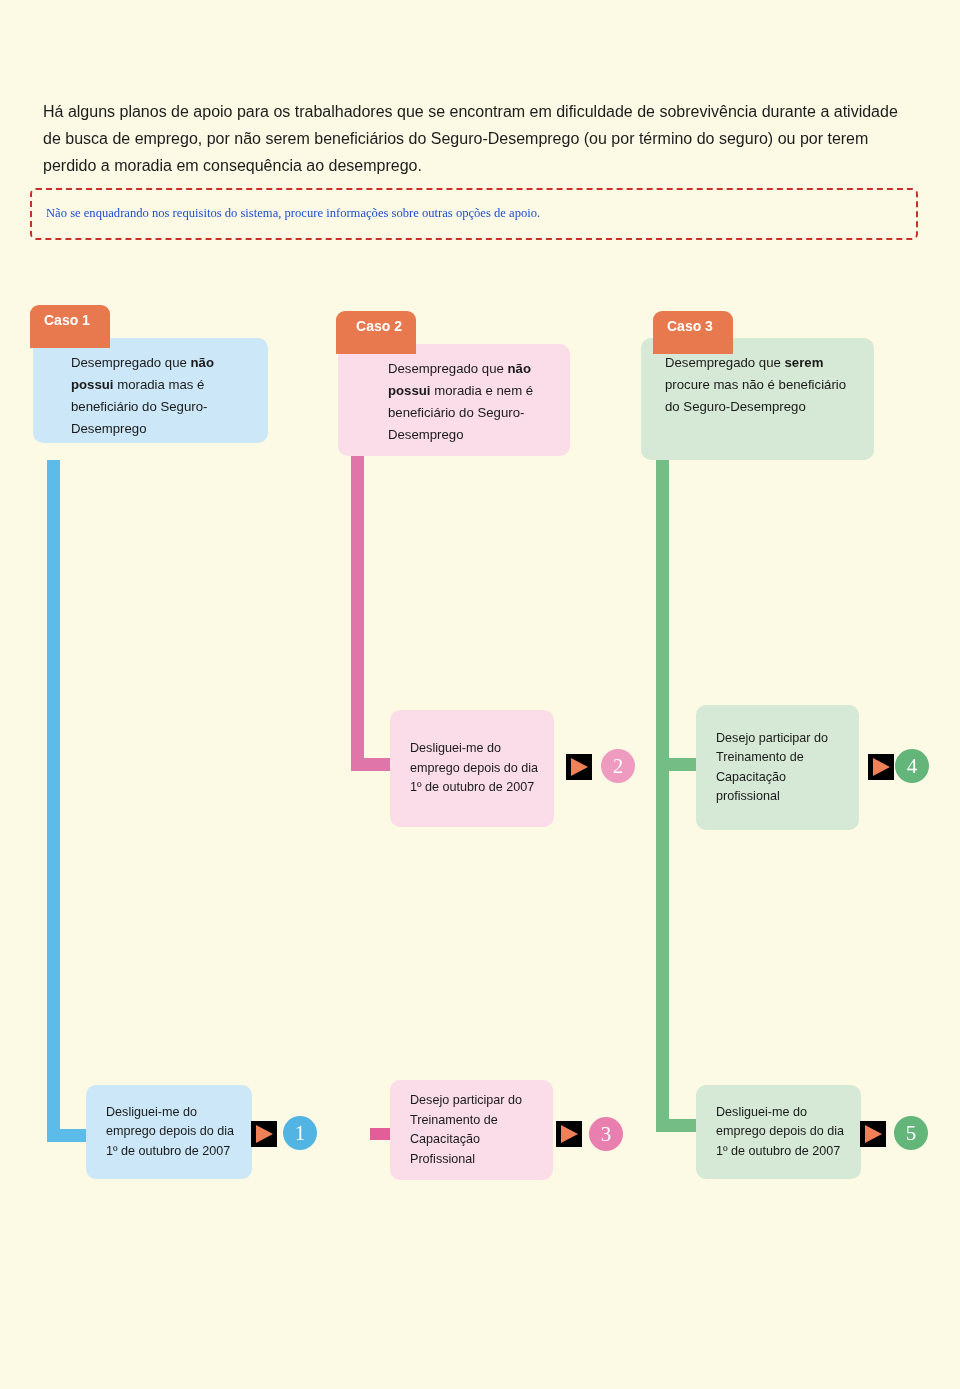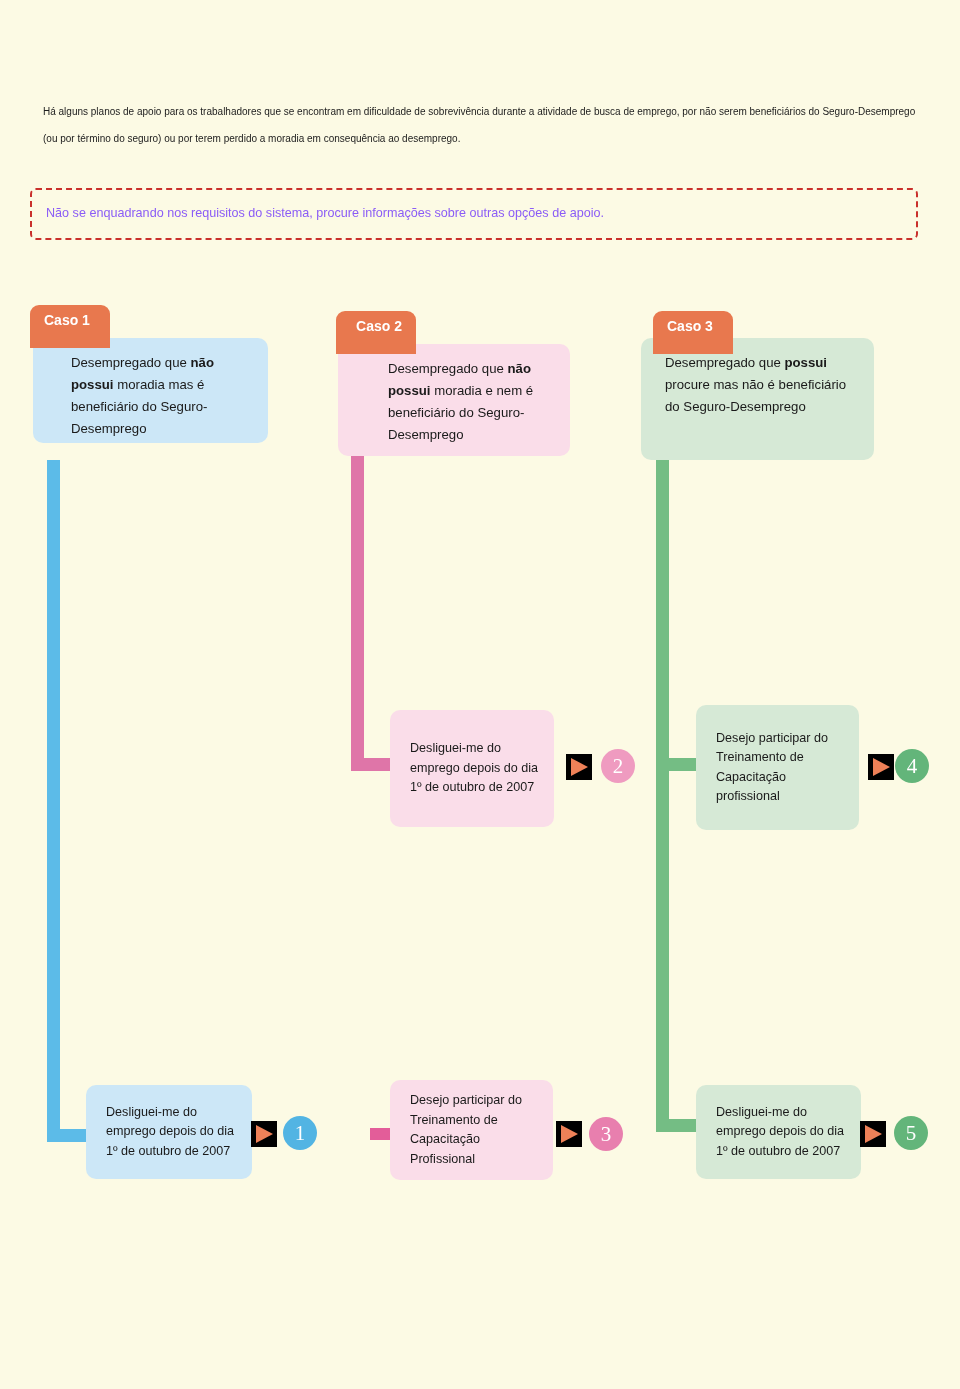--- a/index.html
+++ b/index.html
@@ -15,41 +15,41 @@
     position: relative;
     overflow: hidden;
   }
 
   
   #intro-text {
     position: absolute;
     left: 43px;
     top: 98px;
     width: 874px;
-    font-size: 10px;
+    font-size: 16px;
     line-height: 27px;
     color: #1c1c1c;
   }
 
   #notice-box {
     position: absolute;
     left: 30px;
     top: 188px;
     width: 888px;
     box-sizing: border-box;
     border: 2px dashed #c9302c;
     border-radius: 6px;
     padding: 13px 14px 14px 14px;
   }
   #notice-box .line {
     font-size: 12.6px;
     line-height: 21px;
   }
   #notice-box .line.black { color: #1c1c1c; }
-  #notice-box .line.red { color: #8b5cf6; }
+  #notice-box .line.red { color: #1d4ed8; font-family: Liberation Serif, serif; }
 
   
   .case-tab {
     position: absolute;
     border-radius: 9px 9px 0 0;
     background: #e8784e;
     color: #ffffff;
     font-size: 14px;
     font-weight: bold;
     padding: 7px 14px 20px 14px;
@@ -151,21 +151,21 @@
   <div class="inner">
     <span>Desempregado que </span><b>não possui</b><span> moradia e nem é beneficiário do Seguro-Desemprego</span>
   </div>
 </div>
 
 <div class="case-tab" style="left:653px; top:311px; width:80px;">
   <span>Caso 3</span>
 </div>
 <div class="case-box" style="left:641px; top:338px; width:233px; height:122px; background:#d6e9d6; padding:14px 12px 0 24px;">
   <div class="inner">
-    <span>Desempregado que </span><b>possui</b><span> procure mas não é beneficiário do Seguro-Desemprego</span>
+    <span>Desempregado que </span><b>serem</b><span> procure mas não é beneficiário do Seguro-Desemprego</span>
   </div>
 </div>
 
 <div class="res-box" style="left:390px; top:710px; width:164px; height:117px; background:#fadde9;">
   <div class="txt">Desliguei-me do emprego depois do dia 1º de outubro de 2007</div>
 </div>
 <span class="play-icon" style="left:566px; top:754px;">
   <svg width="26" height="26" viewBox="0 0 26 26">
       <polygon points="5,4 22,13 5,22" fill="#ee8158"></polygon>
     </svg>

